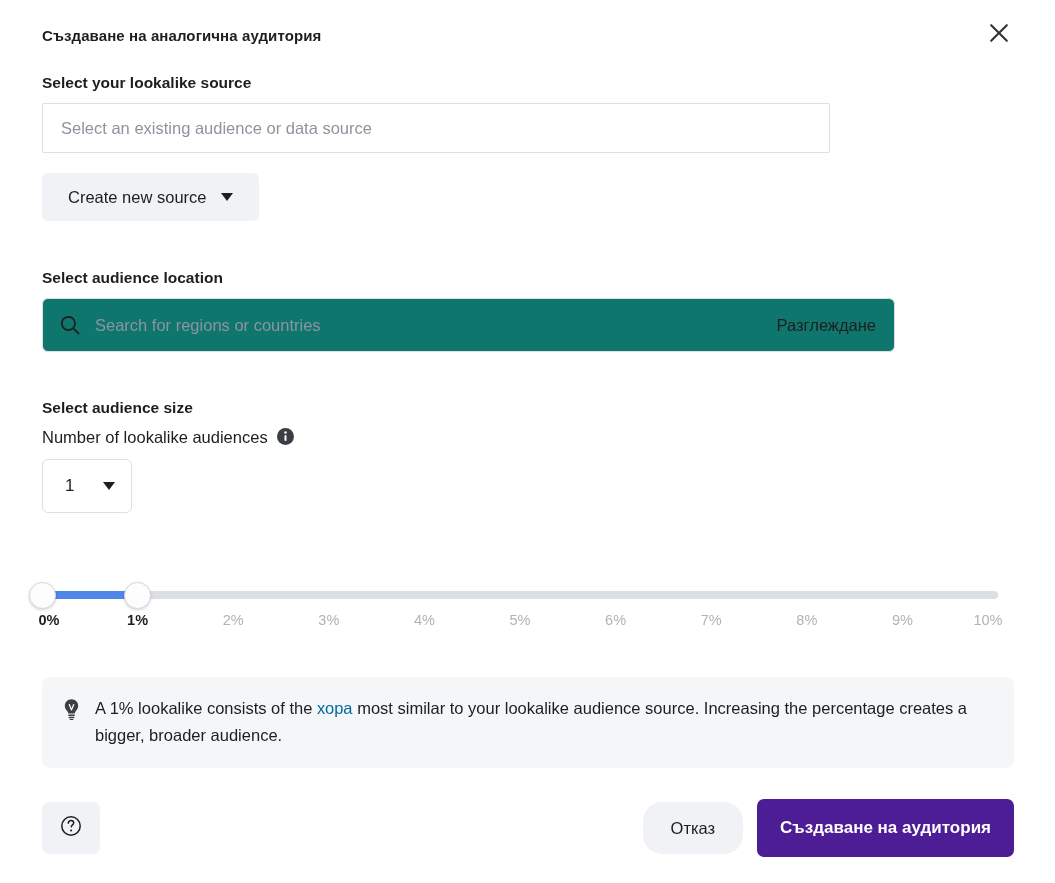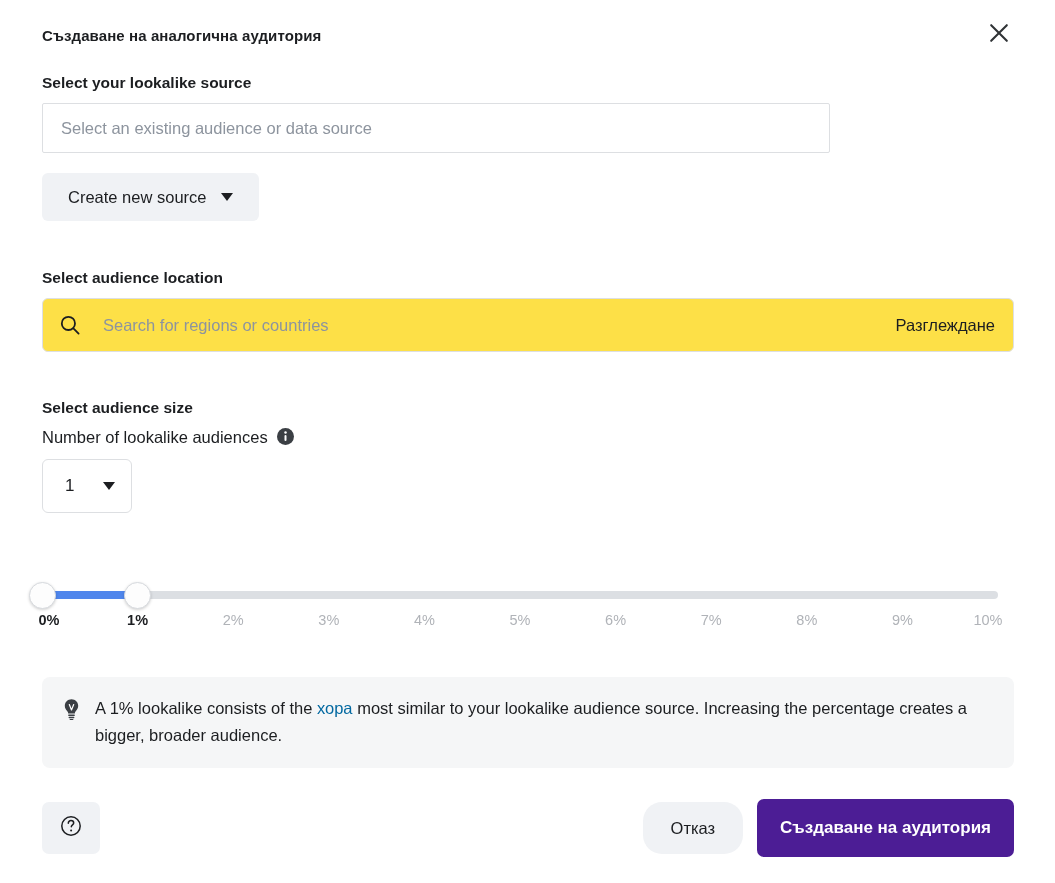--- a/index.html
+++ b/index.html
@@ -89,29 +89,28 @@
   }
   .caret {
     width: 0; height: 0;
     border-left: 6.5px solid transparent;
     border-right: 6.5px solid transparent;
     border-top: 8px solid #1c1e21;
   }
 
   
   .search-box {
-    width: 972px;
+    width: 853px;
     height: 54px;
     border: 1px solid #dddfe2;
     border-radius: 6px;
     display: flex;
     align-items: center;
     padding: 0 18px 0 16px;
-    background: #fde047;
-    gap: 8px;
+    background: #0f766e;
   }
   .search-icon { flex: 0 0 auto; display: flex; align-items: center; margin-right: 12px; }
   .search-input {
     flex: 1 1 auto;
     border: none; outline: none;
     font-family: "Liberation Sans", sans-serif;
     font-size: 16.5px;
     color: #1c1e21;
     background: transparent;
   }

